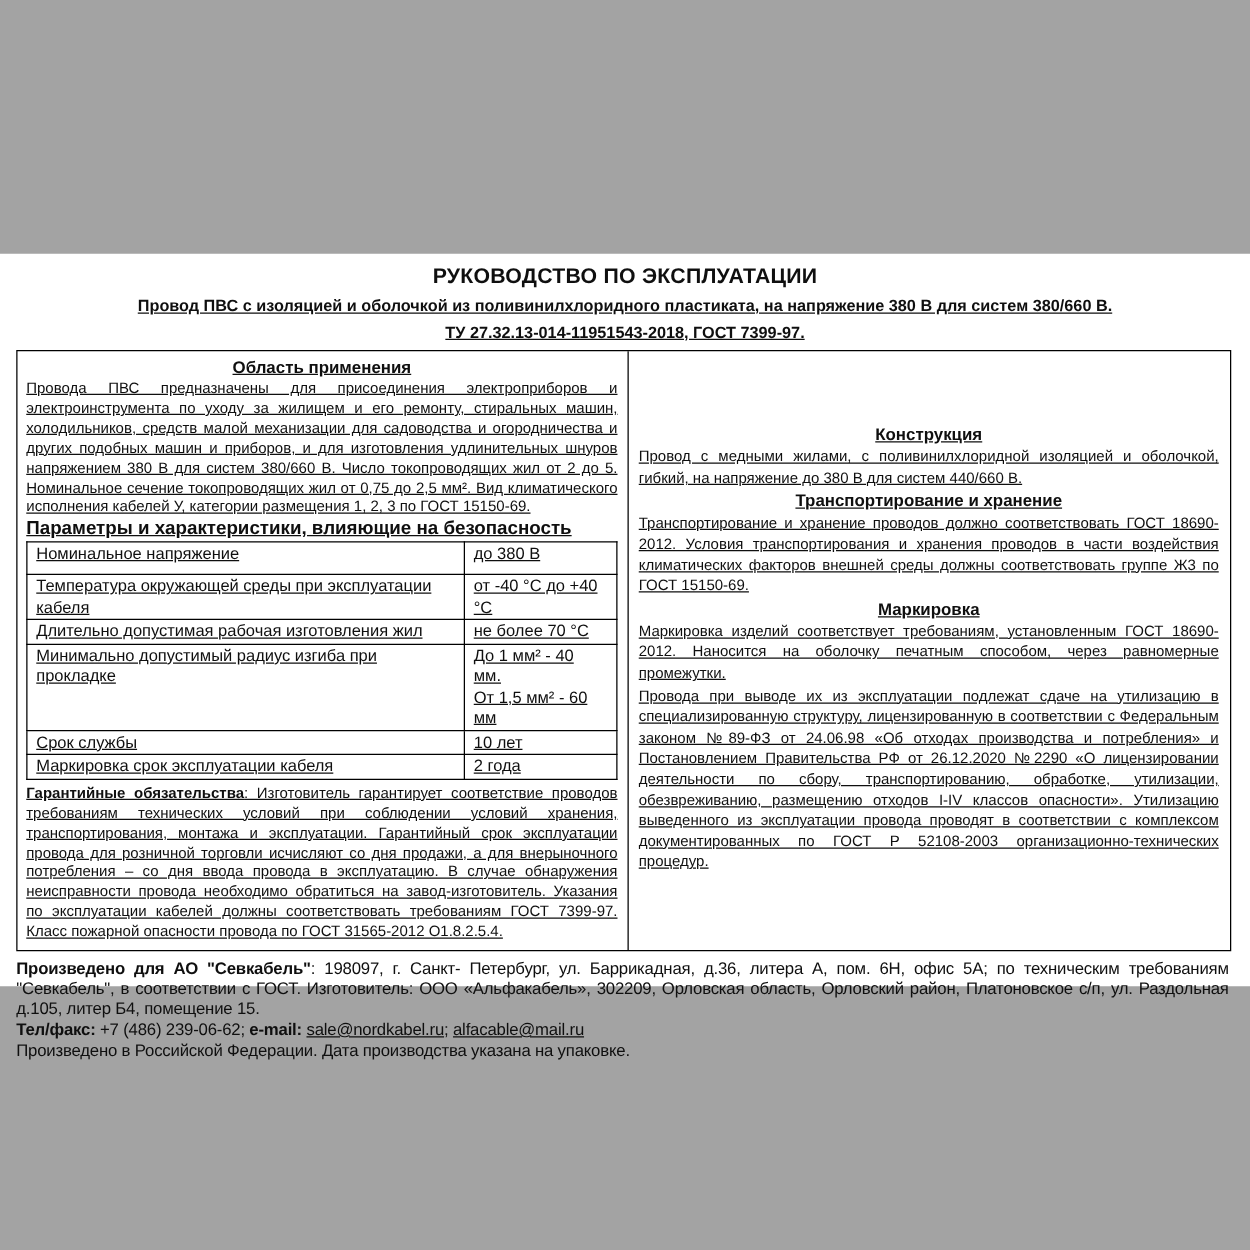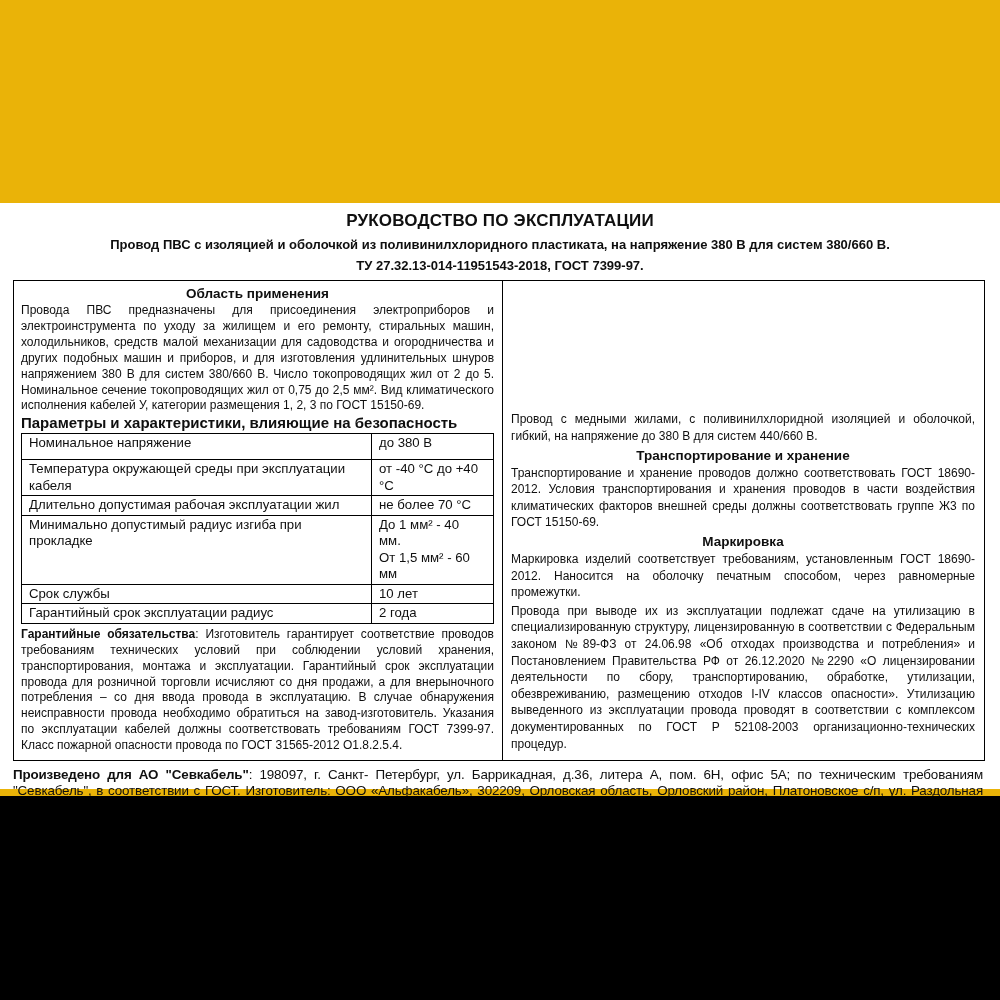--- a/index.html
+++ b/index.html
@@ -1,20 +1,20 @@
 <!DOCTYPE html>
 <html><head>
 <meta charset="utf-8">
 <style>
   * { box-sizing: border-box; }
   html, body { margin: 0; padding: 0; background: #000; }
   .screen {
     position: relative;
-    width: 1000px; height: 796px;
-    background: #eab308;
+    width: 1000px; height: 1000px;
+    background: #a3a3a3;
     font-family: "Liberation Sans", sans-serif;
     color: #0f0f0f;
     overflow: hidden;
   }
   .sheet {
     position: absolute;
     left: 0; top: 203px;
     width: 1000px; height: 586px;
     background: #fff;
   }
@@ -23,26 +23,28 @@
     font-weight: bold;
     font-size: 17px;
     padding-top: 8px;
     letter-spacing: 0.2px;
   }
   .doc-subtitle {
     text-align: center;
     font-weight: bold;
     font-size: 13px;
     margin-top: 6px;
+    text-decoration: underline;
   }
   .main-box {
     display: flex;
-    align-items: flex-end;
+    align-items: center;
     margin: 7px 15px 0 13px;
     border: 1.5px solid #000;
+    text-decoration: underline;
   }
   .col-left {
     width: 489px;
     border-right: 1.5px solid #000;
     padding: 2px 8px 6px 7px;
   }
   .col-right {
     flex: 1;
     padding: 2px 9px 6px 8px;
   }
@@ -115,43 +117,44 @@
           <tbody>
             <tr class="tall">
               <td class="param-name">Номинальное напряжение</td>
               <td class="param-value">до 380 В</td>
             </tr>
             <tr>
               <td class="param-name">Температура окружающей среды при эксплуатации кабеля</td>
               <td class="param-value">от -40 °С до +40 °С</td>
             </tr>
             <tr>
-              <td class="param-name">Длительно допустимая рабочая эксплуатации жил</td>
+              <td class="param-name">Длительно допустимая рабочая изготовления жил</td>
               <td class="param-value">не более 70  °С</td>
             </tr>
             <tr>
               <td class="param-name">Минимально допустимый радиус изгиба при прокладке</td>
               <td class="param-value">До 1 мм² - 40 мм.
 От 1,5 мм² - 60 мм</td>
             </tr>
             <tr>
               <td class="param-name">Срок службы</td>
               <td class="param-value">10 лет</td>
             </tr>
             <tr>
-              <td class="param-name">Гарантийный срок эксплуатации радиус</td>
+              <td class="param-name">Маркировка срок эксплуатации кабеля</td>
               <td class="param-value">2 года</td>
             </tr>
           </tbody>
         </table>
 
         <p class="body-text"><span class="bold">Гарантийные обязательства</span><span>: Изготовитель гарантирует соответствие проводов требованиям технических условий при соблюдении условий хранения, транспортирования, монтажа и эксплуатации. Гарантийный срок эксплуатации провода для розничной торговли исчисляют со дня продажи, а для внерыночного потребления – со дня ввода провода в эксплуатацию. В случае обнаружения неисправности провода необходимо обратиться на завод-изготовитель. Указания по эксплуатации кабелей должны соответствовать требованиям ГОСТ 7399-97. Класс пожарной опасности провода по ГОСТ 31565-2012 О1.8.2.5.4.</span></p>
       </div>
 
       <div class="col-right">
+        <div class="sec-heading">Конструкция</div>
         <p class="body-text">Провод с медными жилами, с поливинилхлоридной изоляцией и оболочкой, гибкий, на напряжение до 380 В для систем 440/660 В.</p>
 
         <div class="sec-heading">Транспортирование и хранение</div>
         <p class="body-text">Транспортирование и хранение проводов должно соответствовать ГОСТ 18690-2012. Условия транспортирования и хранения проводов в части воздействия климатических факторов внешней среды должны соответствовать группе Ж3 по ГОСТ 15150-69.</p>
 
         <div class="sec-heading">Маркировка</div>
         <p class="body-text">Маркировка изделий соответствует требованиям, установленным ГОСТ 18690-2012. Наносится на оболочку печатным способом, через равномерные промежутки.</p>
 
         <p class="body-text">Провода при выводе их из эксплуатации подлежат сдаче на утилизацию в специализированную структуру, лицензированную в соответствии с Федеральным законом №89-ФЗ от 24.06.98 «Об отходах производства и потребления» и Постановлением Правительства РФ от 26.12.2020 №2290 «О лицензировании деятельности по сбору, транспортированию, обработке, утилизации, обезвреживанию, размещению отходов I-IV классов опасности». Утилизацию выведенного из эксплуатации провода проводят в соответствии с комплексом документированных по ГОСТ Р 52108-2003 организационно-технических процедур.</p>
       </div>

